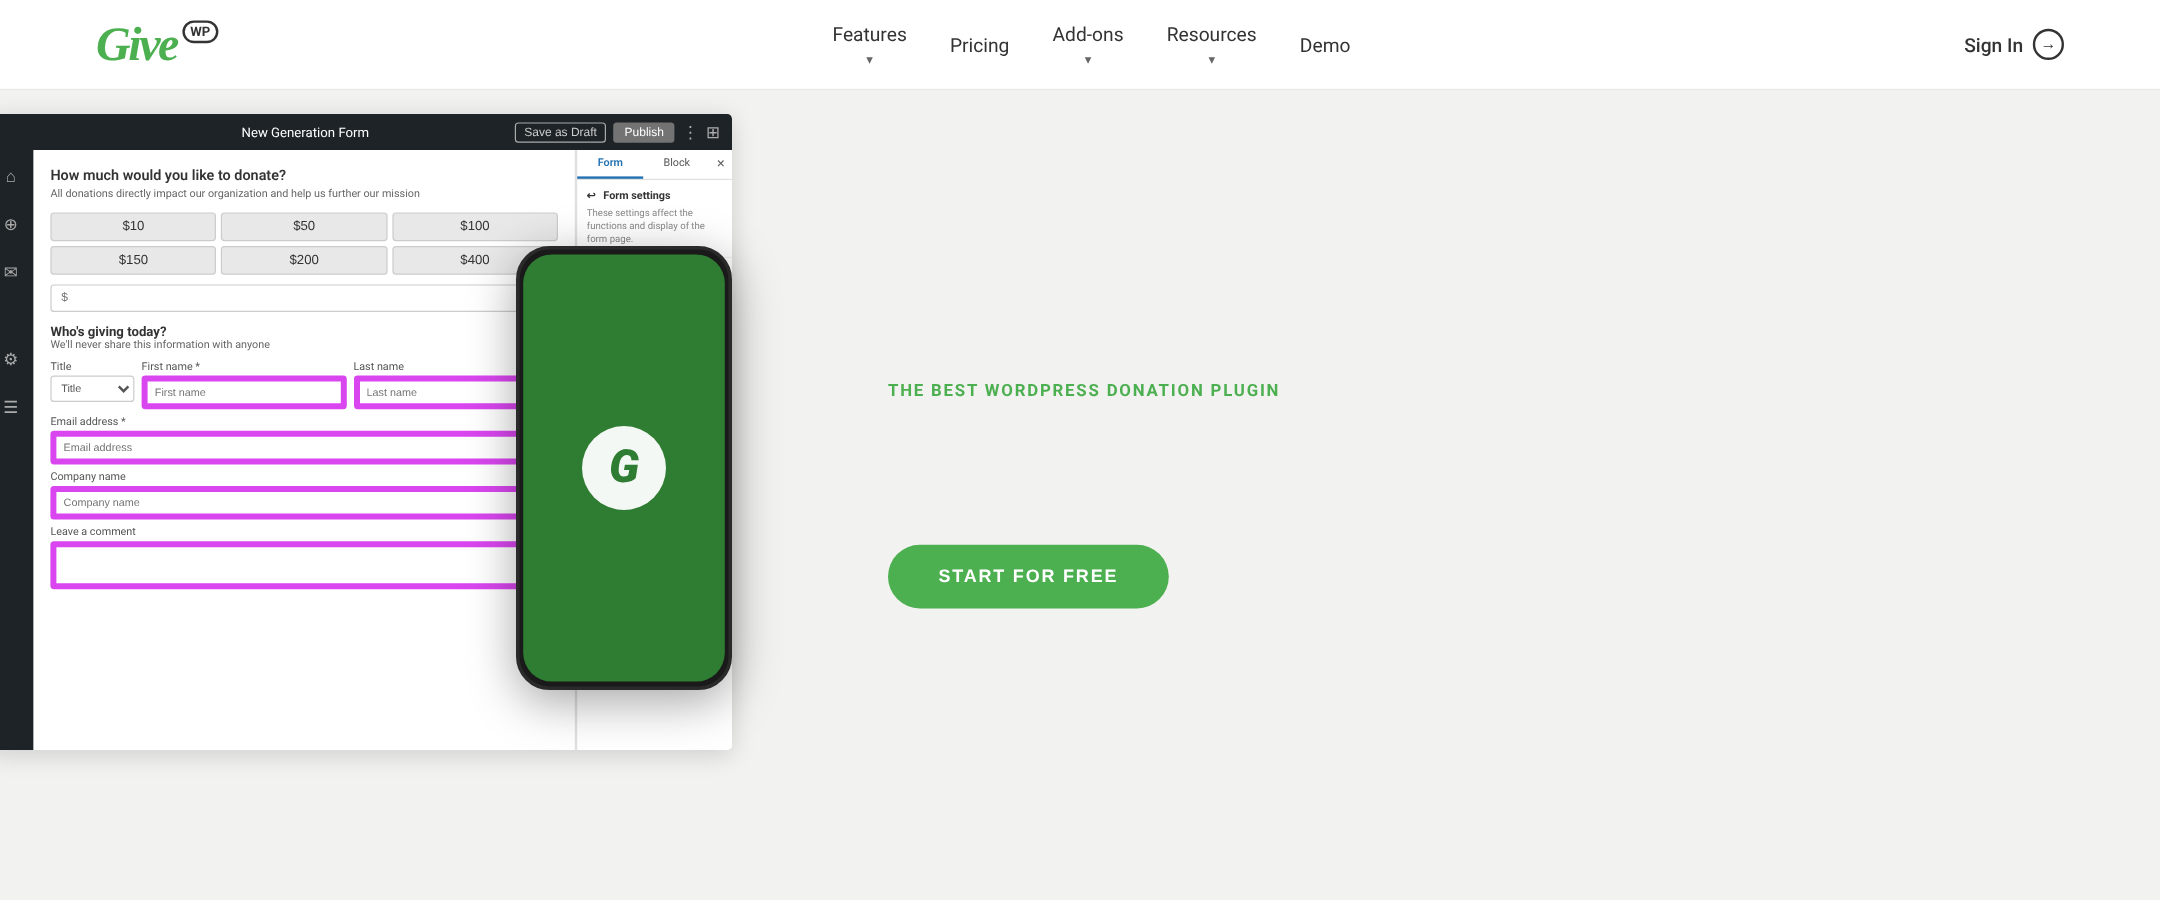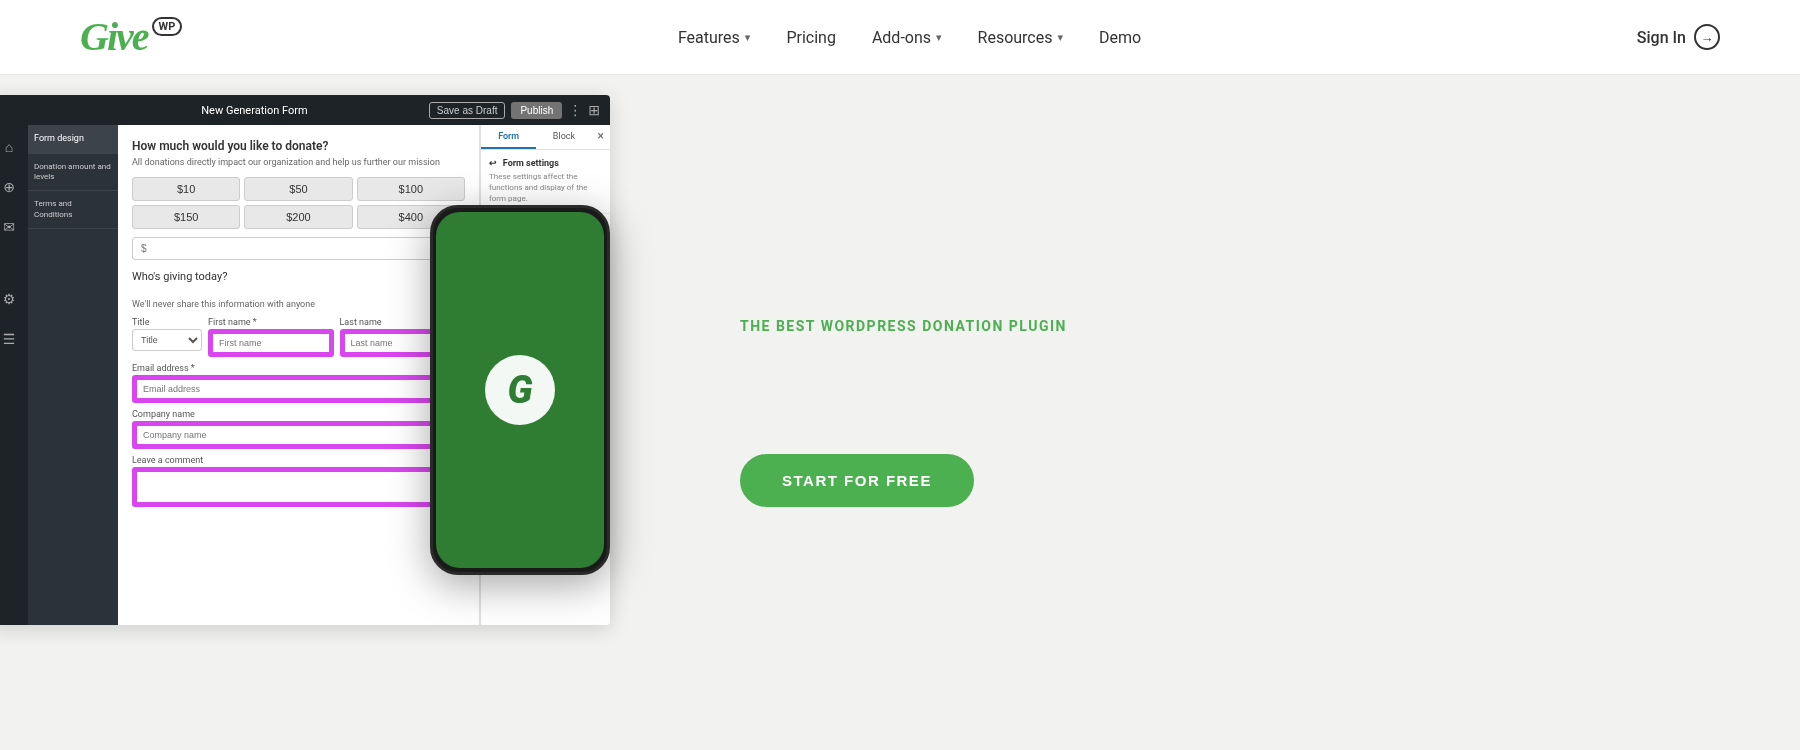--- a/index.html
+++ b/index.html
@@ -51,20 +51,21 @@
 
     .nav-item {
       display: flex;
       align-items: center;
       gap: 5px;
       font-size: 16px;
       color: #333;
       cursor: pointer;
       text-decoration: none;
       font-weight: 400;
+      flex-direction: column;
     }
 
     .nav-chevron {
       font-size: 11px;
       color: #666;
     }
 
     .sign-in-btn {
       display: flex;
       align-items: center;
@@ -248,23 +249,23 @@
       border: 1px solid #ccc;
       border-radius: 3px;
       padding: 5px 8px;
       font-size: 10px;
       color: #999;
       margin-bottom: 10px;
     }
 
     .section-title {
       font-size: 11px;
-      font-weight: 400;
+      font-weight: 700;
       color: #333;
-      margin-bottom: 16px;
+      margin-bottom: 0;
     }
 
     .section-desc {
       font-size: 9px;
       color: #666;
       margin-bottom: 8px;
     }
 
     .field-group {
       display: flex;
@@ -542,31 +543,20 @@
 
         <div class="wp-sidebar">
           <div class="wp-sidebar-icon">⌂</div>
           <div class="wp-sidebar-icon">⊕</div>
           <div class="wp-sidebar-icon">✉</div>
           <div style="height:20px;"></div>
           <div class="wp-sidebar-icon">⚙</div>
           <div class="wp-sidebar-icon">☰</div>
         </div>
 
-        <div class="wp-nav-panel">
-          <div class="wp-nav-item active">
-            <div style="font-size:9px;color:#fff;">Form design</div>
-          </div>
-          <div class="wp-nav-item">
-            <div style="font-size:8px;">Donation amount and levels</div>
-          </div>
-          <div class="wp-nav-item">
-            <div style="font-size:8px;">Terms and Conditions</div>
-          </div>
-        </div>
 
         <div class="form-preview">
           <div class="form-question">How much would you like to donate?</div>
           <div class="form-desc">All donations directly impact our organization and help us further our mission</div>
 
           <div class="donation-grid">
             <button class="donation-btn">$10</button>
             <button class="donation-btn">$50</button>
             <button class="donation-btn">$100</button>
             <button class="donation-btn">$150</button>

